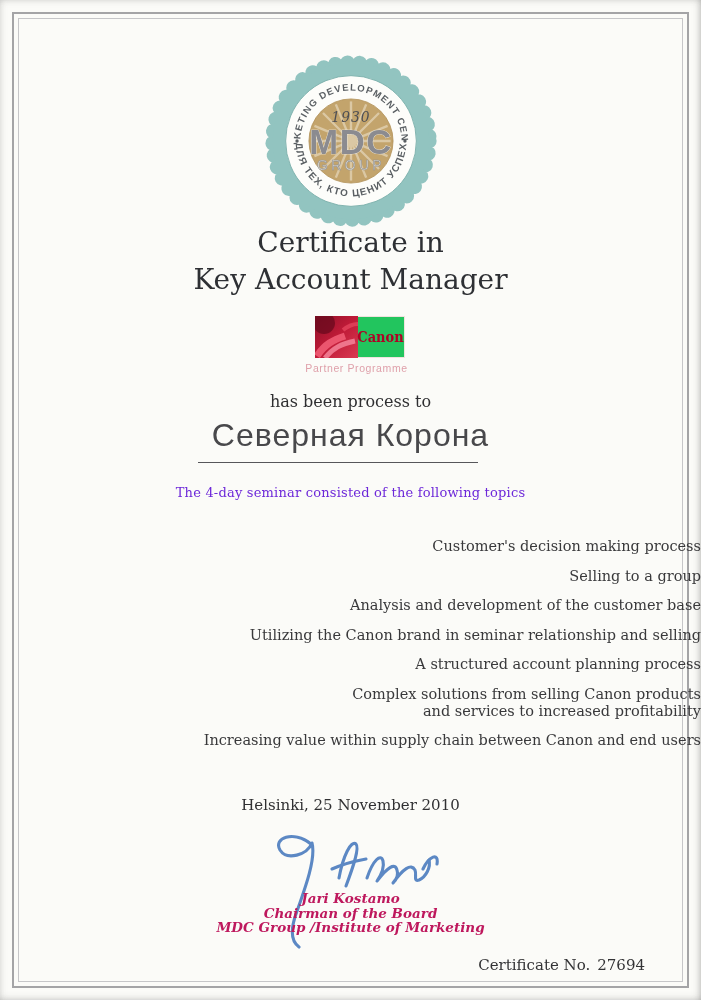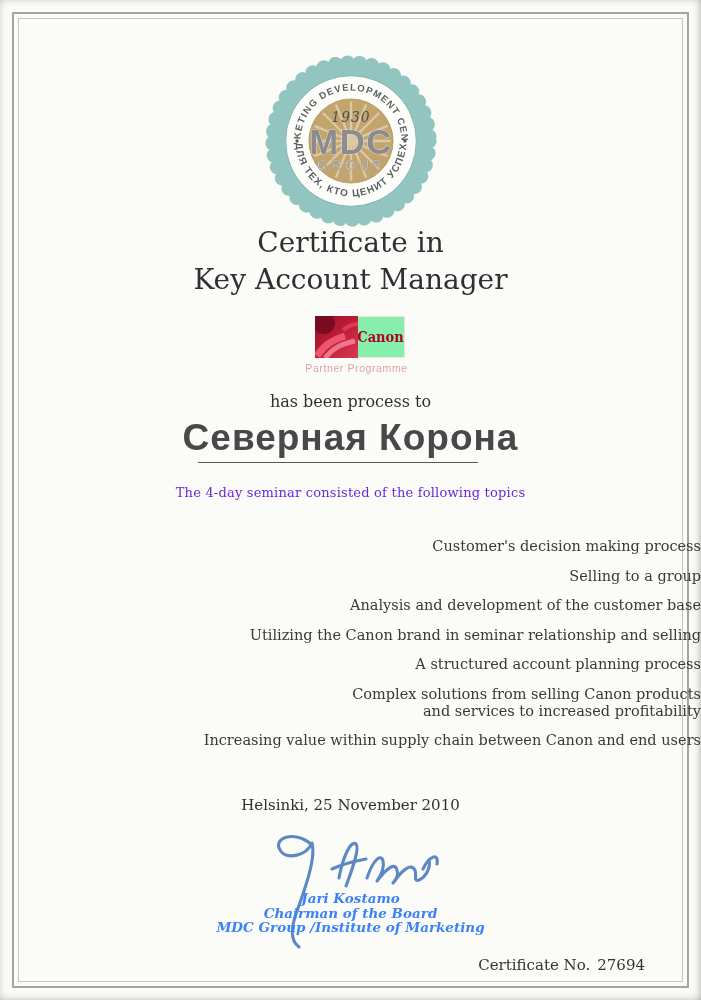--- a/index.html
+++ b/index.html
@@ -10,36 +10,36 @@
                    inset 4px 0 8px -4px rgba(60,60,60,.12),
                    inset 0 4px 8px -4px rgba(60,60,60,.12);}
   .frame-outer{position:absolute;inset:12px;border:2px solid #a4a4a6;}
   .frame-inner{position:absolute;inset:18px;border:1px solid #c6c6c8;}
   .abs{position:absolute;left:0;right:0;text-align:center;}
   .seal-wrap{position:absolute;left:252px;top:42px;width:198px;height:198px;}
   .title{top:224px;font-size:28px;line-height:37px;color:#2e3034;letter-spacing:0px;}
   .canon-block{position:absolute;left:0;right:0;top:316px;display:flex;flex-direction:column;align-items:center;}
   .canon-row{display:flex;align-items:stretch;margin-left:18px;}
   .canon-art{width:43px;height:42px;display:block;}
-  .canon-box{width:46px;height:40px;background:#86efac;border:1px solid #f0e2de;border-left:none;
+  .canon-box{width:46px;height:40px;background:#22c55e;border:1px solid #f0e2de;border-left:none;
              display:flex;align-items:center;justify-content:center;}
   .canon-word{color:#b00226;font-weight:bold;font-size:13px;font-family:"DejaVu Serif",serif;
               letter-spacing:0px;transform:scaleY(1.1);}
   .canon-sub{margin-top:4px;margin-left:12px;color:#dfa0aa;font-size:10.5px;
              font-family:"Liberation Sans",sans-serif;letter-spacing:.6px;}
   .awarded{top:392px;font-size:16px;color:#2f2f31;}
-  .recipient{top:417px;font-size:37px;color:#48484b;font-family:"Liberation Sans",sans-serif;
-             font-weight:700;letter-spacing:1px;}
+  .recipient{top:417px;font-size:32px;color:#48484b;font-family:"Liberation Sans",sans-serif;
+             font-weight:400;letter-spacing:1px;}
   .rule{position:absolute;left:198px;top:462px;width:280px;height:0;border-top:1.5px solid #56565a;}
   .heading{top:485px;font-size:13px;font-weight:normal;color:#6d28d9;letter-spacing:.2px;}
   .topics{position:absolute;left:0;right:0;top:538px;text-align:right;}
   .topic{font-size:14.5px;line-height:17px;color:#39393b;margin-bottom:12.5px;white-space:pre-line;}
   .date-line{top:796px;font-size:15px;color:#303032;}
   .sig-svg{position:absolute;left:247px;top:824px;pointer-events:none;}
-  .sig-block{top:891px;font-size:13.5px;line-height:14.5px;font-style:italic;font-weight:bold;color:#3b82f6;}
+  .sig-block{top:891px;font-size:13.5px;line-height:14.5px;font-style:italic;font-weight:bold;color:#be185d;}
   .cert-no{position:absolute;right:56px;top:956px;font-size:15px;color:#333335;text-align:right;}
   .cert-no span{margin-left:7px;}
 </style>
 </head>
 <body>
 
 <div class="page">
   <div class="frame-outer"></div>
   <div class="frame-inner"></div>
 

